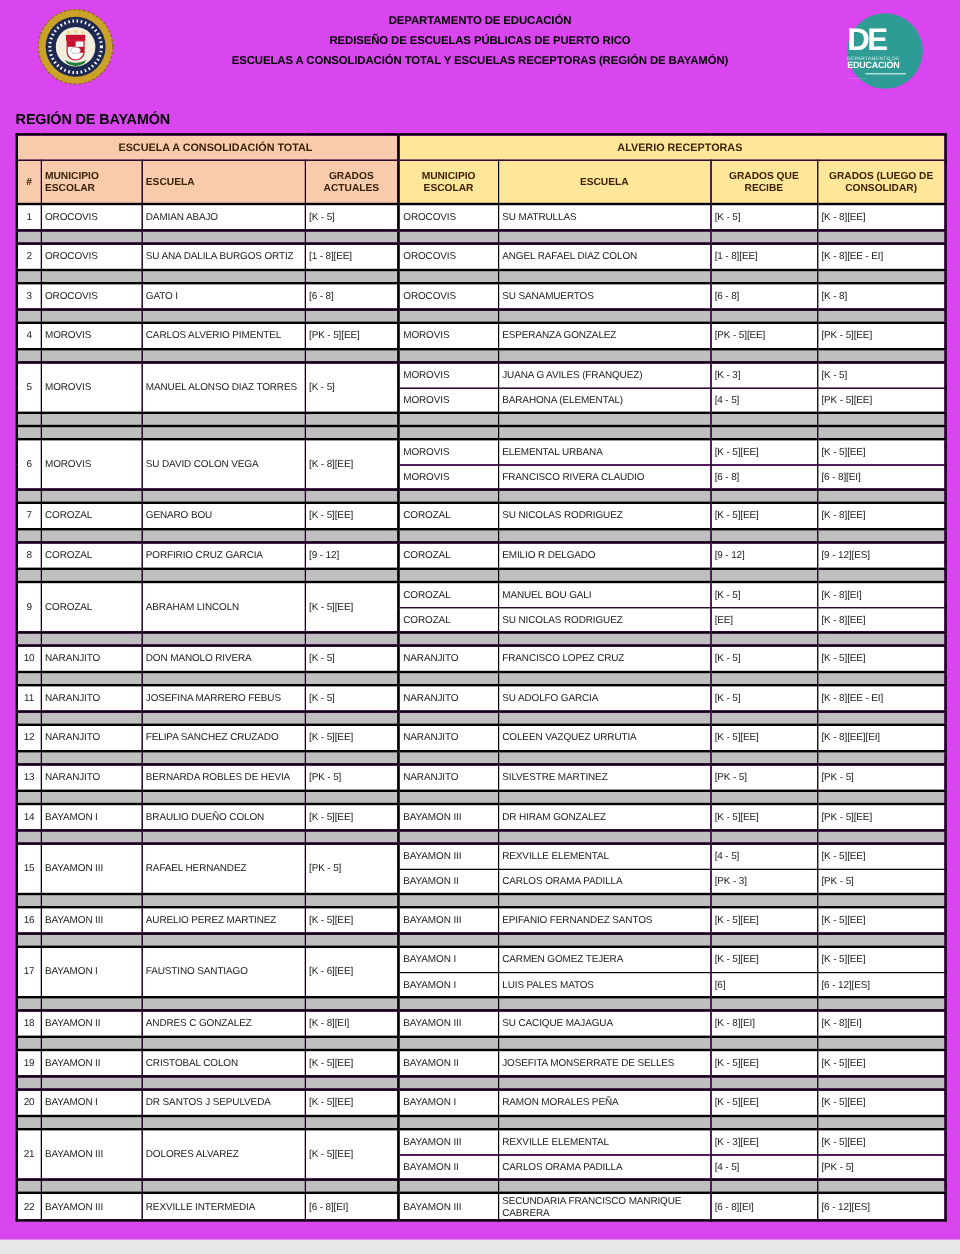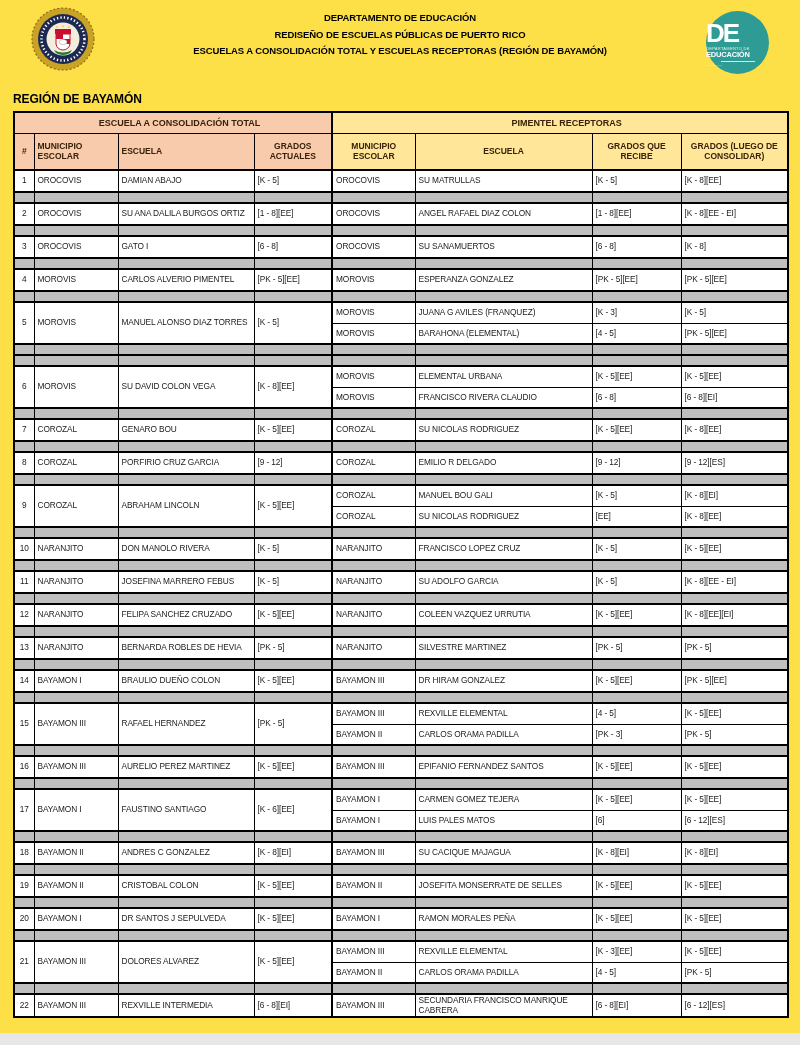--- a/index.html
+++ b/index.html
@@ -1,17 +1,17 @@
 <!DOCTYPE html>
 <html><head>
 <meta charset="utf-8">
 <style>
   * { box-sizing: border-box; }
   body { margin:0; background:#fff; }
-  .page { position:relative; width:800px; height:1045px; background:#fde047;
+  .page { position:relative; width:800px; height:1045px; background:#d946ef;
           font-family:"Liberation Sans", sans-serif; overflow:hidden; }
 
   
   .titles { position:absolute; top:10px; left:130px; width:540px; text-align:center; }
   .titles .t { font-size:9.5px; font-weight:bold; color:#000; line-height:16.5px; letter-spacing:-0.1px; }
 
   .seal { position:absolute; left:30px; top:6px; width:66px; height:66px; }
 
   .de-logo { position:absolute; left:706px; top:11px; width:63px; height:63px; border-radius:50%;
              background:#2E9C95; color:#fff; }
@@ -95,21 +95,21 @@
           <col style="width:136px">
           <col style="width:78px">
         <col style="width:83px">
           <col style="width:177px">
           <col style="width:89px">
           <col style="width:107px">
       </colgroup>
       <thead>
         <tr class="grprow">
           <th colspan="4" class="salmon">ESCUELA A CONSOLIDACIÓN TOTAL</th>
-          <th colspan="4" class="yellow sec">PIMENTEL RECEPTORAS</th>
+          <th colspan="4" class="yellow sec">ALVERIO RECEPTORAS</th>
         </tr>
         <tr class="colrow">
           <th class="salmon al-center">#</th>
           <th class="salmon al-left">MUNICIPIO ESCOLAR</th>
           <th class="salmon al-left">ESCUELA</th>
           <th class="salmon al-center">GRADOS ACTUALES</th>
           <th class="yellow al-center sec">MUNICIPIO ESCOLAR</th>
           <th class="yellow al-center">ESCUELA</th>
           <th class="yellow al-center">GRADOS QUE RECIBE</th>
           <th class="yellow al-center">GRADOS (LUEGO DE CONSOLIDAR)</th>

